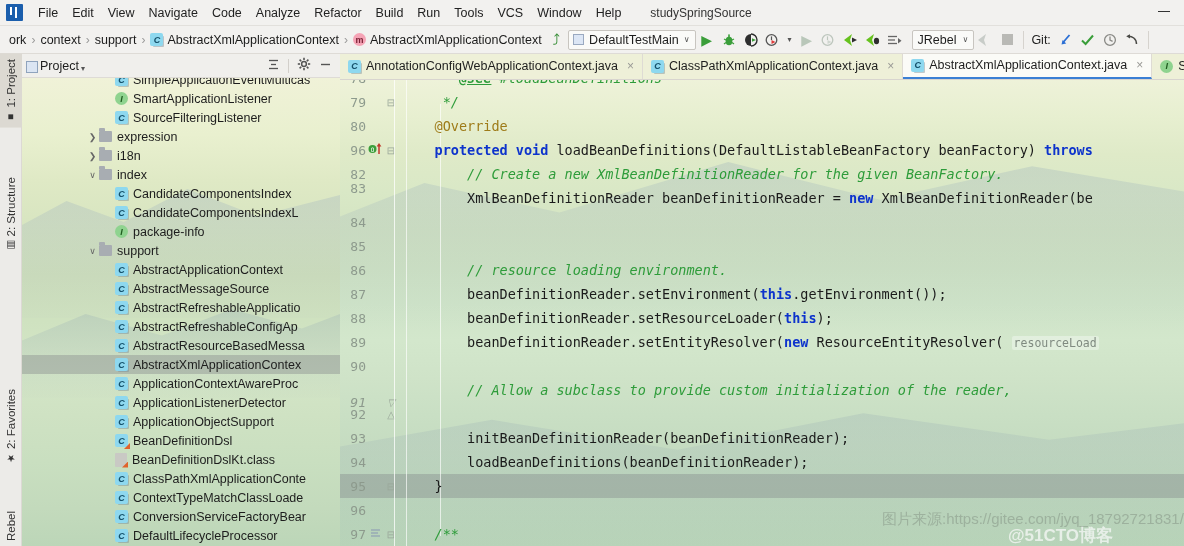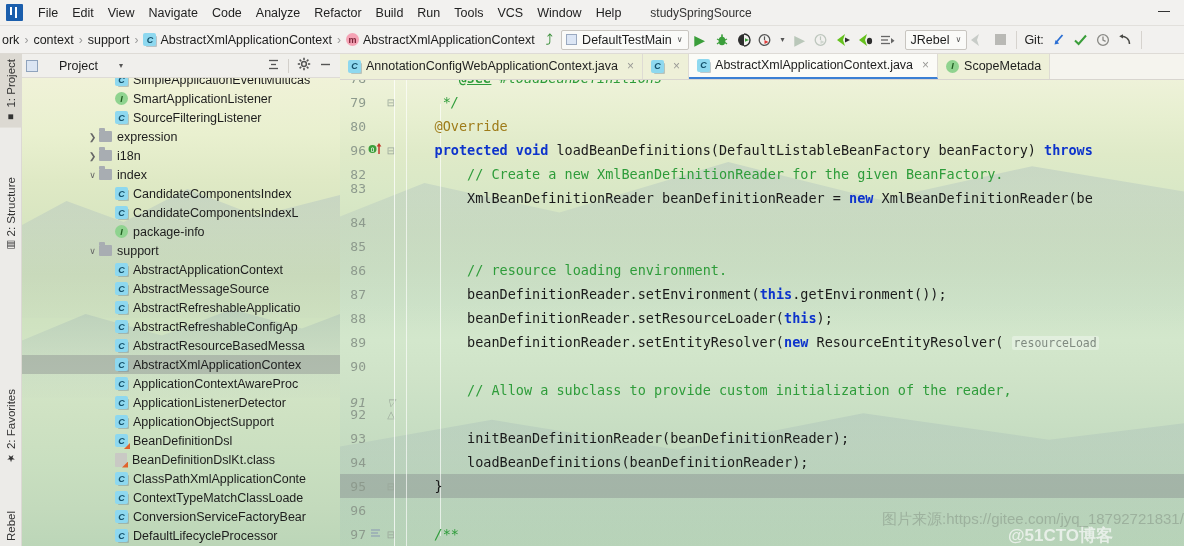--- a/index.html
+++ b/index.html
@@ -53,21 +53,21 @@
     width: 12px; height: 1px; background: #333;
   }
 
   
   .navbar {
     position: absolute; left: 0; top: 26px; width: 1184px; height: 28px;
     background: #f2f1ef;
     display: flex; align-items: center;
     border-bottom: 1px solid #dedbd6;
   }
-  .crumbs { display: flex; align-items: center; padding-left: 1px; }
+  .crumbs { display: flex; align-items: center; padding-left: 8px; }
   .crumb {
     display: flex; align-items: center; gap: 4px;
     font-size: 12.5px; color: #1c1c1c; padding: 0 1px; white-space: nowrap;
   }
   .crumb-sep { color: #9a9a9a; padding: 0 4px; font-size: 12px; }
   .cls-ic {
     width: 13px; height: 13px; border-radius: 2px;
     background: #8ed8ef; color: #14506a;
     font-size: 9px; font-weight: bold; font-style: italic;
     display: flex; align-items: center; justify-content: center;
@@ -150,21 +150,21 @@
 
   
   .projpanel {
     position:absolute; left:22px; top:54px; width:318px; height:492px;
     overflow:hidden;
   }
   .proj-header {
     height:24px; background:#f0efec; display:flex; align-items:center;
     padding:0 4px; border-bottom:1px solid #dedbd6;
   }
-  .proj-title { display:flex; align-items:center; gap:21px; font-size:12.5px; }
+  .proj-title { display:flex; align-items:flex-end; gap:2px; font-size:12.5px; }
   .proj-sq { width:12px;height:12px;border:1px solid #8fa3bd;background:#dbe5f3; }
   .proj-actions { margin-left:auto; display:flex; align-items:center; gap:8px; padding-right:4px; }
   .proj-tree {
     position:absolute; left:0; top:24px; width:318px; height:468px;
     background: linear-gradient(180deg,
         #f0f2d8 0%,  #e9f0cf 12%, #dfe9c5 22%,
         #d7e5c0 32%, #cfe0ba 42%, #cfe2c0 52%,
         #d4e6c7 62%, #cfe2c3 72%, #c9dfc0 82%,
         #c3dabc 92%, #bcd6b8 100%);
     overflow:hidden;
@@ -260,21 +260,21 @@
   }
   .cl {
     position:absolute; left:0; width:782px; height:24px;
     white-space:pre; line-height:24px;
   }
   .cur-line {
     position:absolute; left:0; width:844px; height:24px;
     background: rgba(138,144,144,.45);
   }
   .kw   { color:#0d33cc; font-weight:bold; }
-  .cmt  { color:#2e9c3a; }
+  .cmt  { color:#2e9c3a; font-style:italic; }
   .jdoc { color:#2e9c3a; font-style:italic; }
   .jtag { color:#2e9c3a; font-style:italic; text-decoration:underline; font-weight:bold;}
   .ann  { color:#9e7b18; }
   .pln  { color:#1b1b1b; }
   .hint {
     color:#7f8a80; background:rgba(255,255,255,.35);
     font-size:11.5px; padding:0 2px; border-radius:2px;
   }
   .indent-guide {
     position:absolute; width:1px; background:rgba(255,255,255,.65);
@@ -674,20 +674,21 @@
   </div>
 
   <div class="tabbar" id="tabbar">
       <div class="etab">
         <span class="cls-ic">C</span>
         <span>AnnotationConfigWebApplicationContext.java</span>
         <span class="x">×</span>
       </div>
       <div class="etab">
         <span class="cls-ic">C</span>
+        <span>ClassPathXmlApplicationContext.java</span>
         <span class="x">×</span>
       </div>
       <div class="etab active">
         <span class="cls-ic">C</span>
         <span>AbstractXmlApplicationContext.java</span>
         <span class="x">×</span>
       </div>
       <div class="etab">
         <span class="iface-ic">I</span>
         <span>ScopeMetada</span>

